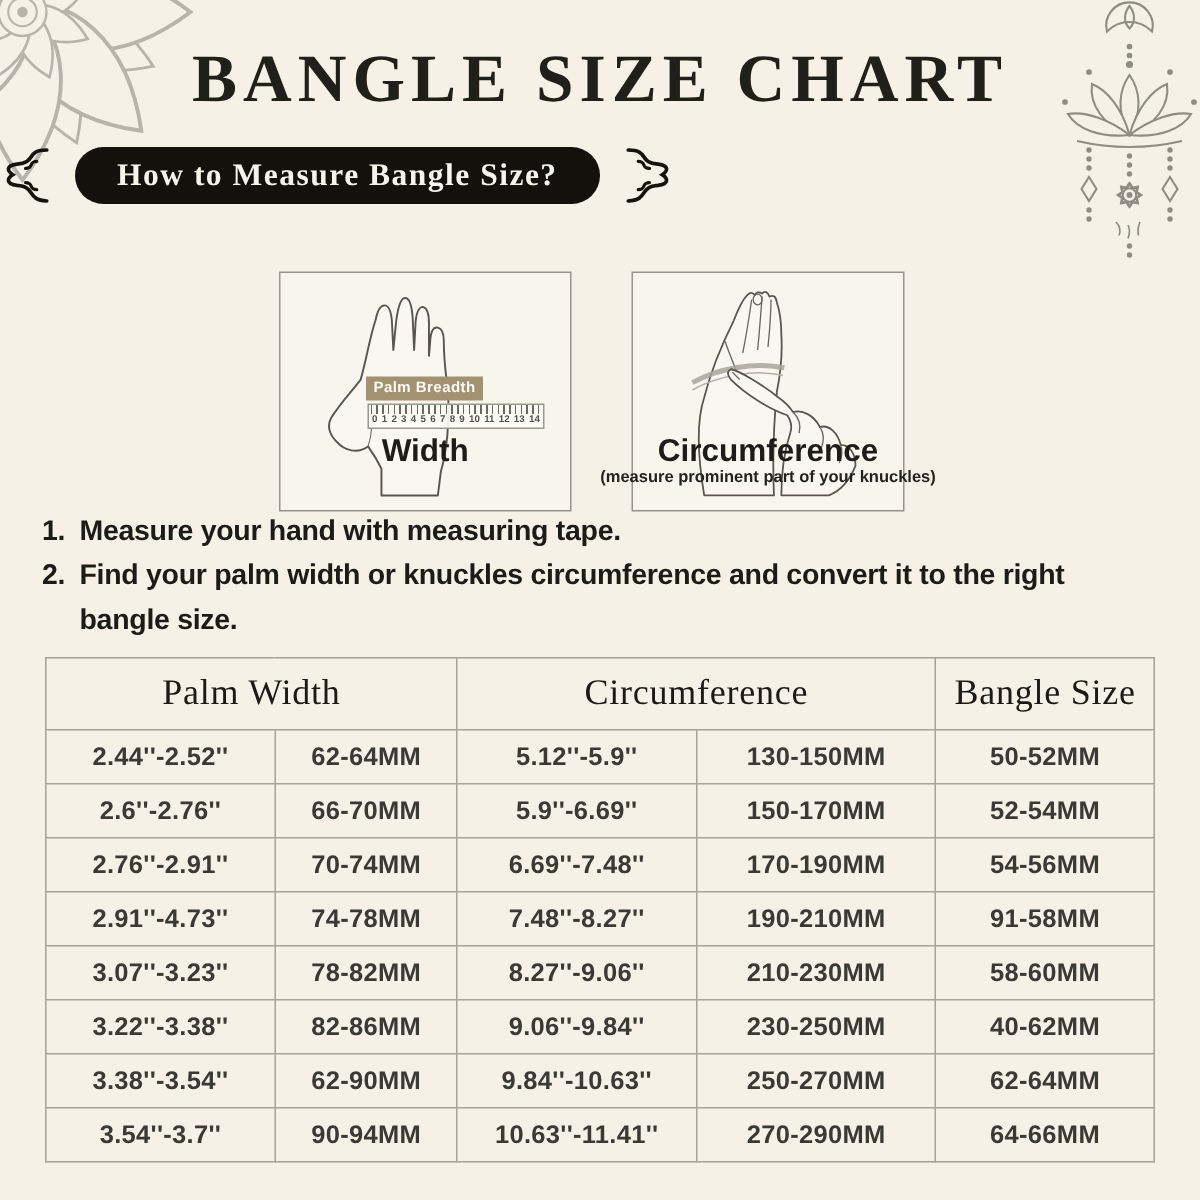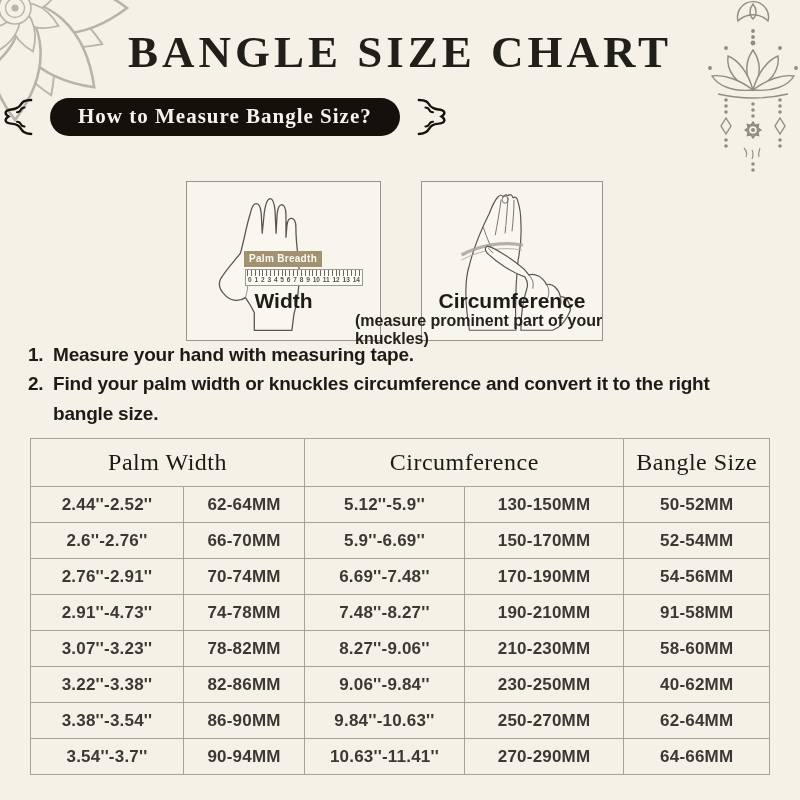--- a/index.html
+++ b/index.html
@@ -51,21 +51,21 @@
     background:repeating-linear-gradient(90deg,#6b675f 0 1px,transparent 1px 3.85px);
   }
   .ruler-numbers {
     display:flex; justify-content:space-between; padding:0 2px;
     font-size:6.5px; font-weight:bold; color:#55524a; line-height:8px;
   }
   
   .lbl { position:absolute; text-align:center; color:#1e1c18; font-weight:bold; }
   .lbl-width { top:289px; left:186px; width:195px; font-size:21px; }
   .lbl-circ  { top:289px; left:391px; width:242px; font-size:21px; }
-  .lbl-note  { top:312px; left:355px; width:314px; font-size:16px; text-align:left;
+  .lbl-note  { top:312px; left:355px; width:314px; font-size:11px; text-align:center;
                color:#24221d; font-weight:bold; }
   
   .instructions { position:absolute; top:340px; left:28px; width:724px;
     font-size:19px; font-weight:bold; color:#1c1b18; letter-spacing:-0.2px; }
   .instr { display:flex; line-height:1.55; }
   .instr-num { flex:0 0 25px; }
   .instr-txt { flex:1; }
   
   table.size-chart {
     position:absolute; top:438px; left:30px; width:740px;
@@ -317,21 +317,21 @@
       </tr>
       <tr>
         <td>3.22''-3.38''</td>
         <td>82-86MM</td>
         <td>9.06''-9.84''</td>
         <td>230-250MM</td>
         <td>40-62MM</td>
       </tr>
       <tr>
         <td>3.38''-3.54''</td>
-        <td>86-90MM</td>
+        <td>62-90MM</td>
         <td>9.84''-10.63''</td>
         <td>250-270MM</td>
         <td>62-64MM</td>
       </tr>
       <tr>
         <td>3.54''-3.7''</td>
         <td>90-94MM</td>
         <td>10.63''-11.41''</td>
         <td>270-290MM</td>
         <td>64-66MM</td>

